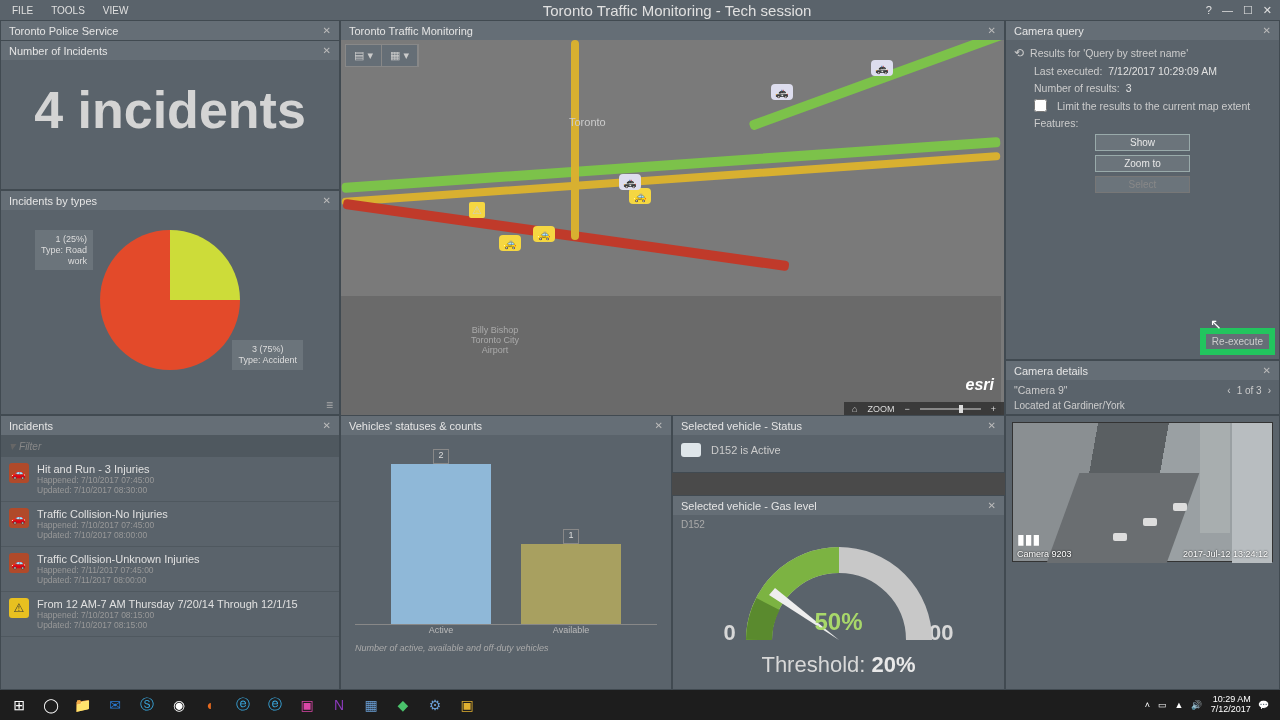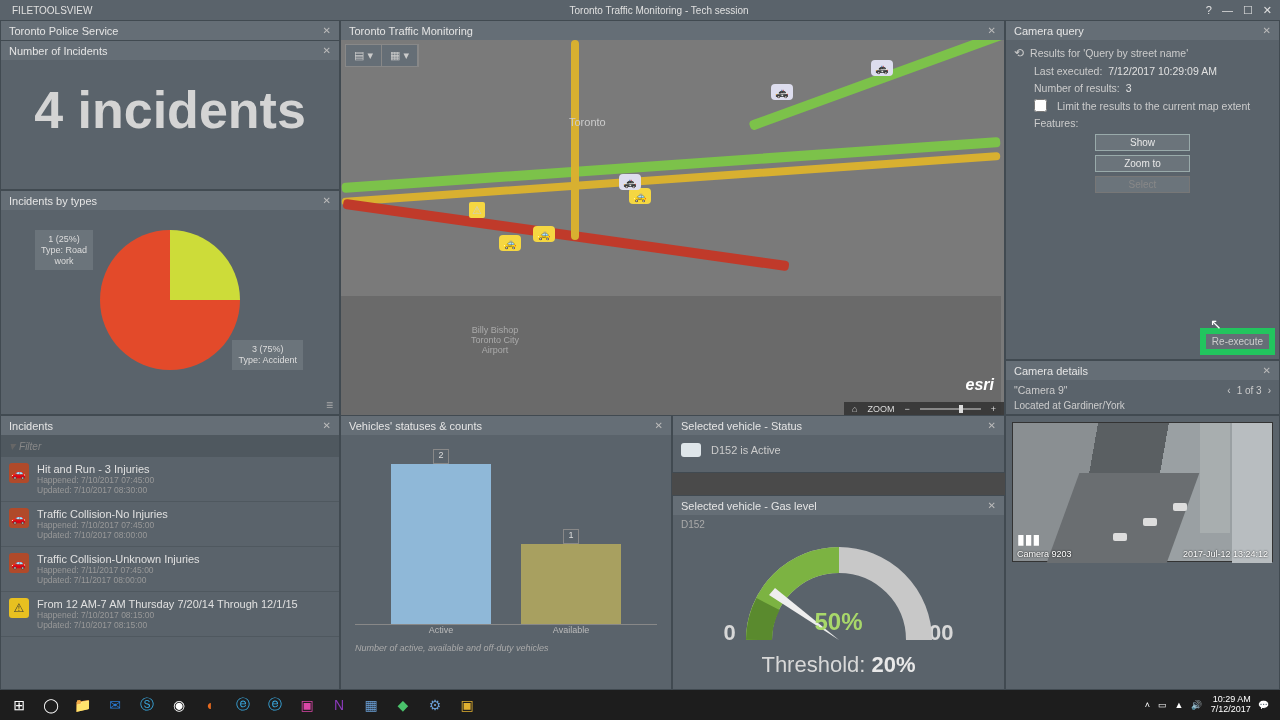--- a/index.html
+++ b/index.html
@@ -1,21 +1,21 @@
 <!DOCTYPE html>
 <html><head>
 <meta charset="utf-8">
 <style>
   * { box-sizing: border-box; margin: 0; padding: 0; }
   html, body { width: 1280px; height: 720px; overflow: hidden; font-family: "Segoe UI", Arial, sans-serif; background: #4a4a4a; color: #ccc; font-size: 11px; }
   
   .titlebar { height: 20px; background: #5a636b; display: flex; align-items: center; color: #e0e0e0; }
-  .menus { display: flex; padding-left: 12px; justify-content: center; }
+  .menus { display: flex; gap: 18px; padding-left: 12px; justify-content: center; }
   .menus span { font-size: 10px; }
-  .title-center { flex: 1; text-align: center; font-size: 10px; padding-left: 20px; }
+  .title-center { flex: 1; text-align: center; font-size: 15px; padding-left: 20px; }
   .winbtns { display: flex; gap: 10px; padding-right: 8px; font-size: 11px; }
   
   .dash { position: relative; width: 1280px; height: 670px; }
   .panel { position: absolute; background: #5a636b; border: 1px solid #414a51; }
   .panel-hdr { background: #656e76; padding: 3px 8px; color: #e5e5e5; font-size: 11px; display: flex; justify-content: space-between; align-items: center; height: 19px; }
   .panel-hdr .x { font-size: 10px; cursor: pointer; color: #bbb; }
 
   
   #p-tps      { left: 0;   top: 0;   width: 340px; height: 20px; }
   #p-count    { left: 0;   top: 20px; width: 340px; height: 150px; }
@@ -147,21 +147,21 @@
     <div class="bignum">4 incidents</div>
   </div>
 
   <div id="p-types" class="panel">
     <div class="panel-hdr">
         <span>Incidents by types</span>
         <span class="x">✕</span>
       </div>
     <div class="pie-wrap">
       <div class="pie"></div>
-      <div class="pie-lbl" style="left:34px; top:20px; white-space:pre;">1 (25%)
+      <div class="pie-lbl" style="left:34px; top:20px; white-space:pre;text-align:right;">1 (25%)
 Type: Road
 work</div>
       <div class="pie-lbl" style="right:36px; bottom:20px; white-space:pre;">3 (75%)
 Type: Accident</div>
     </div>
     <div style="position:absolute; bottom:2px; right:6px; color:#aaa; font-size:12px;">≡</div>
   </div>
 
   <div id="p-inc" class="panel">
     <div class="panel-hdr">

